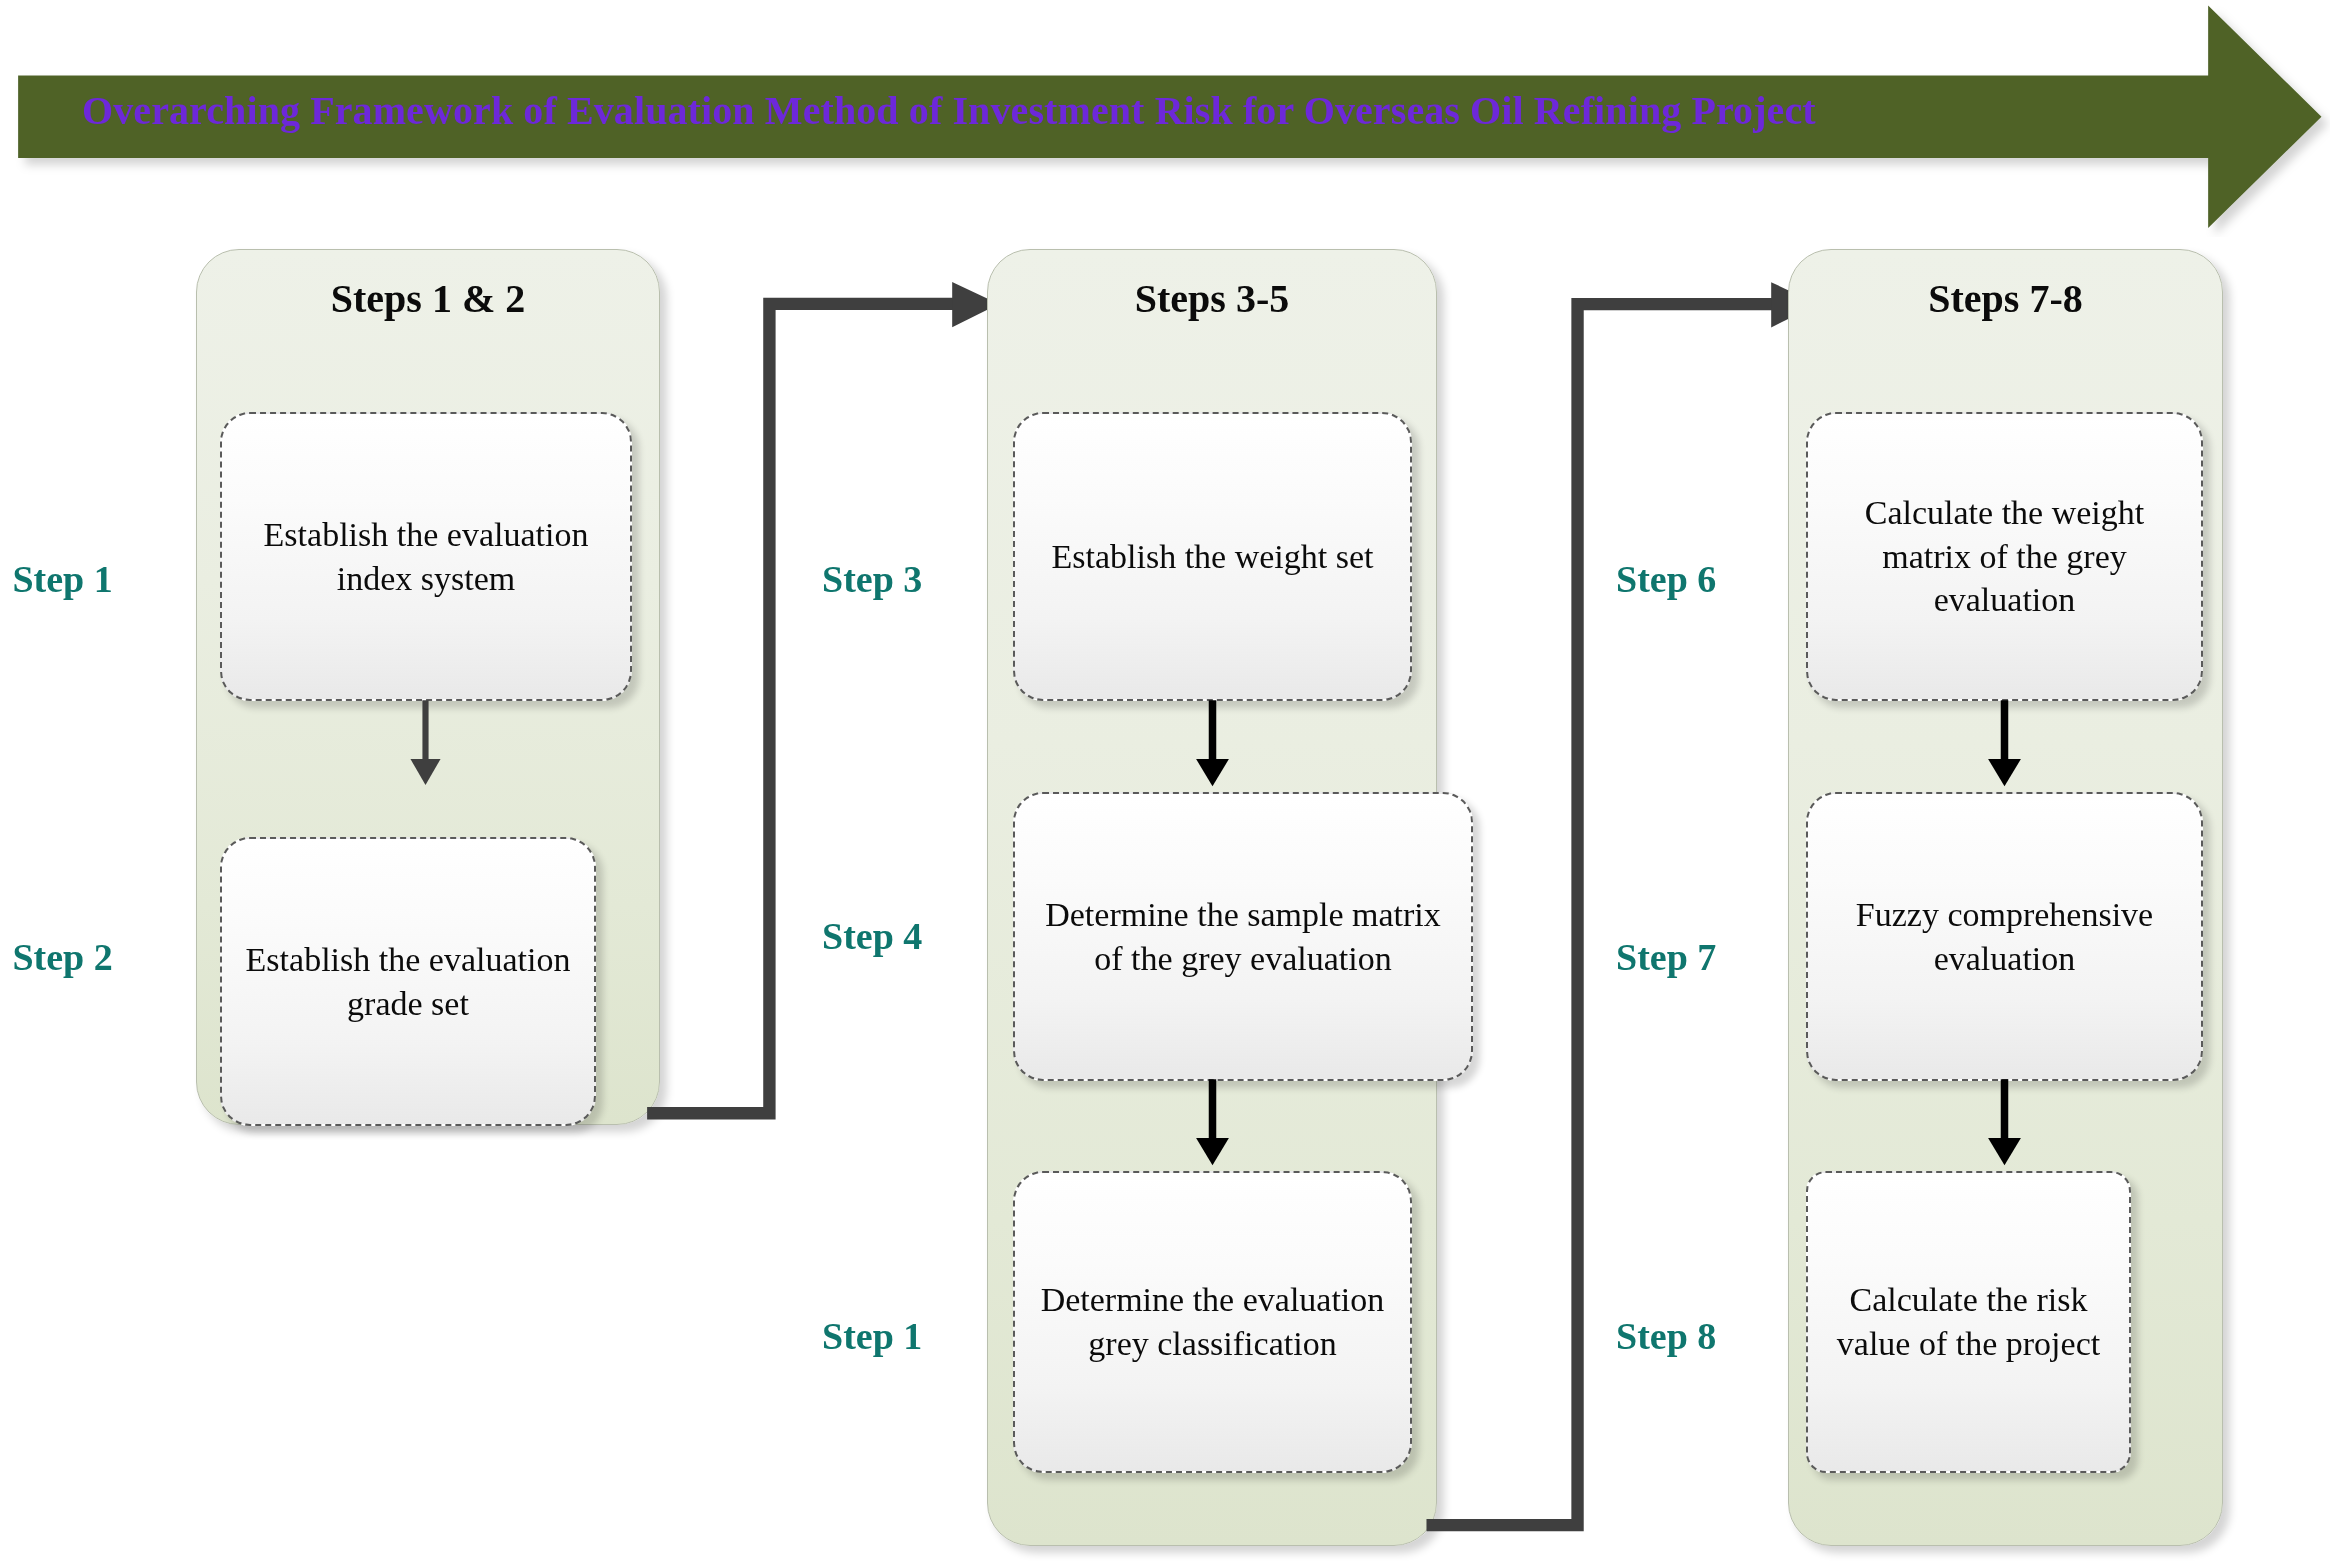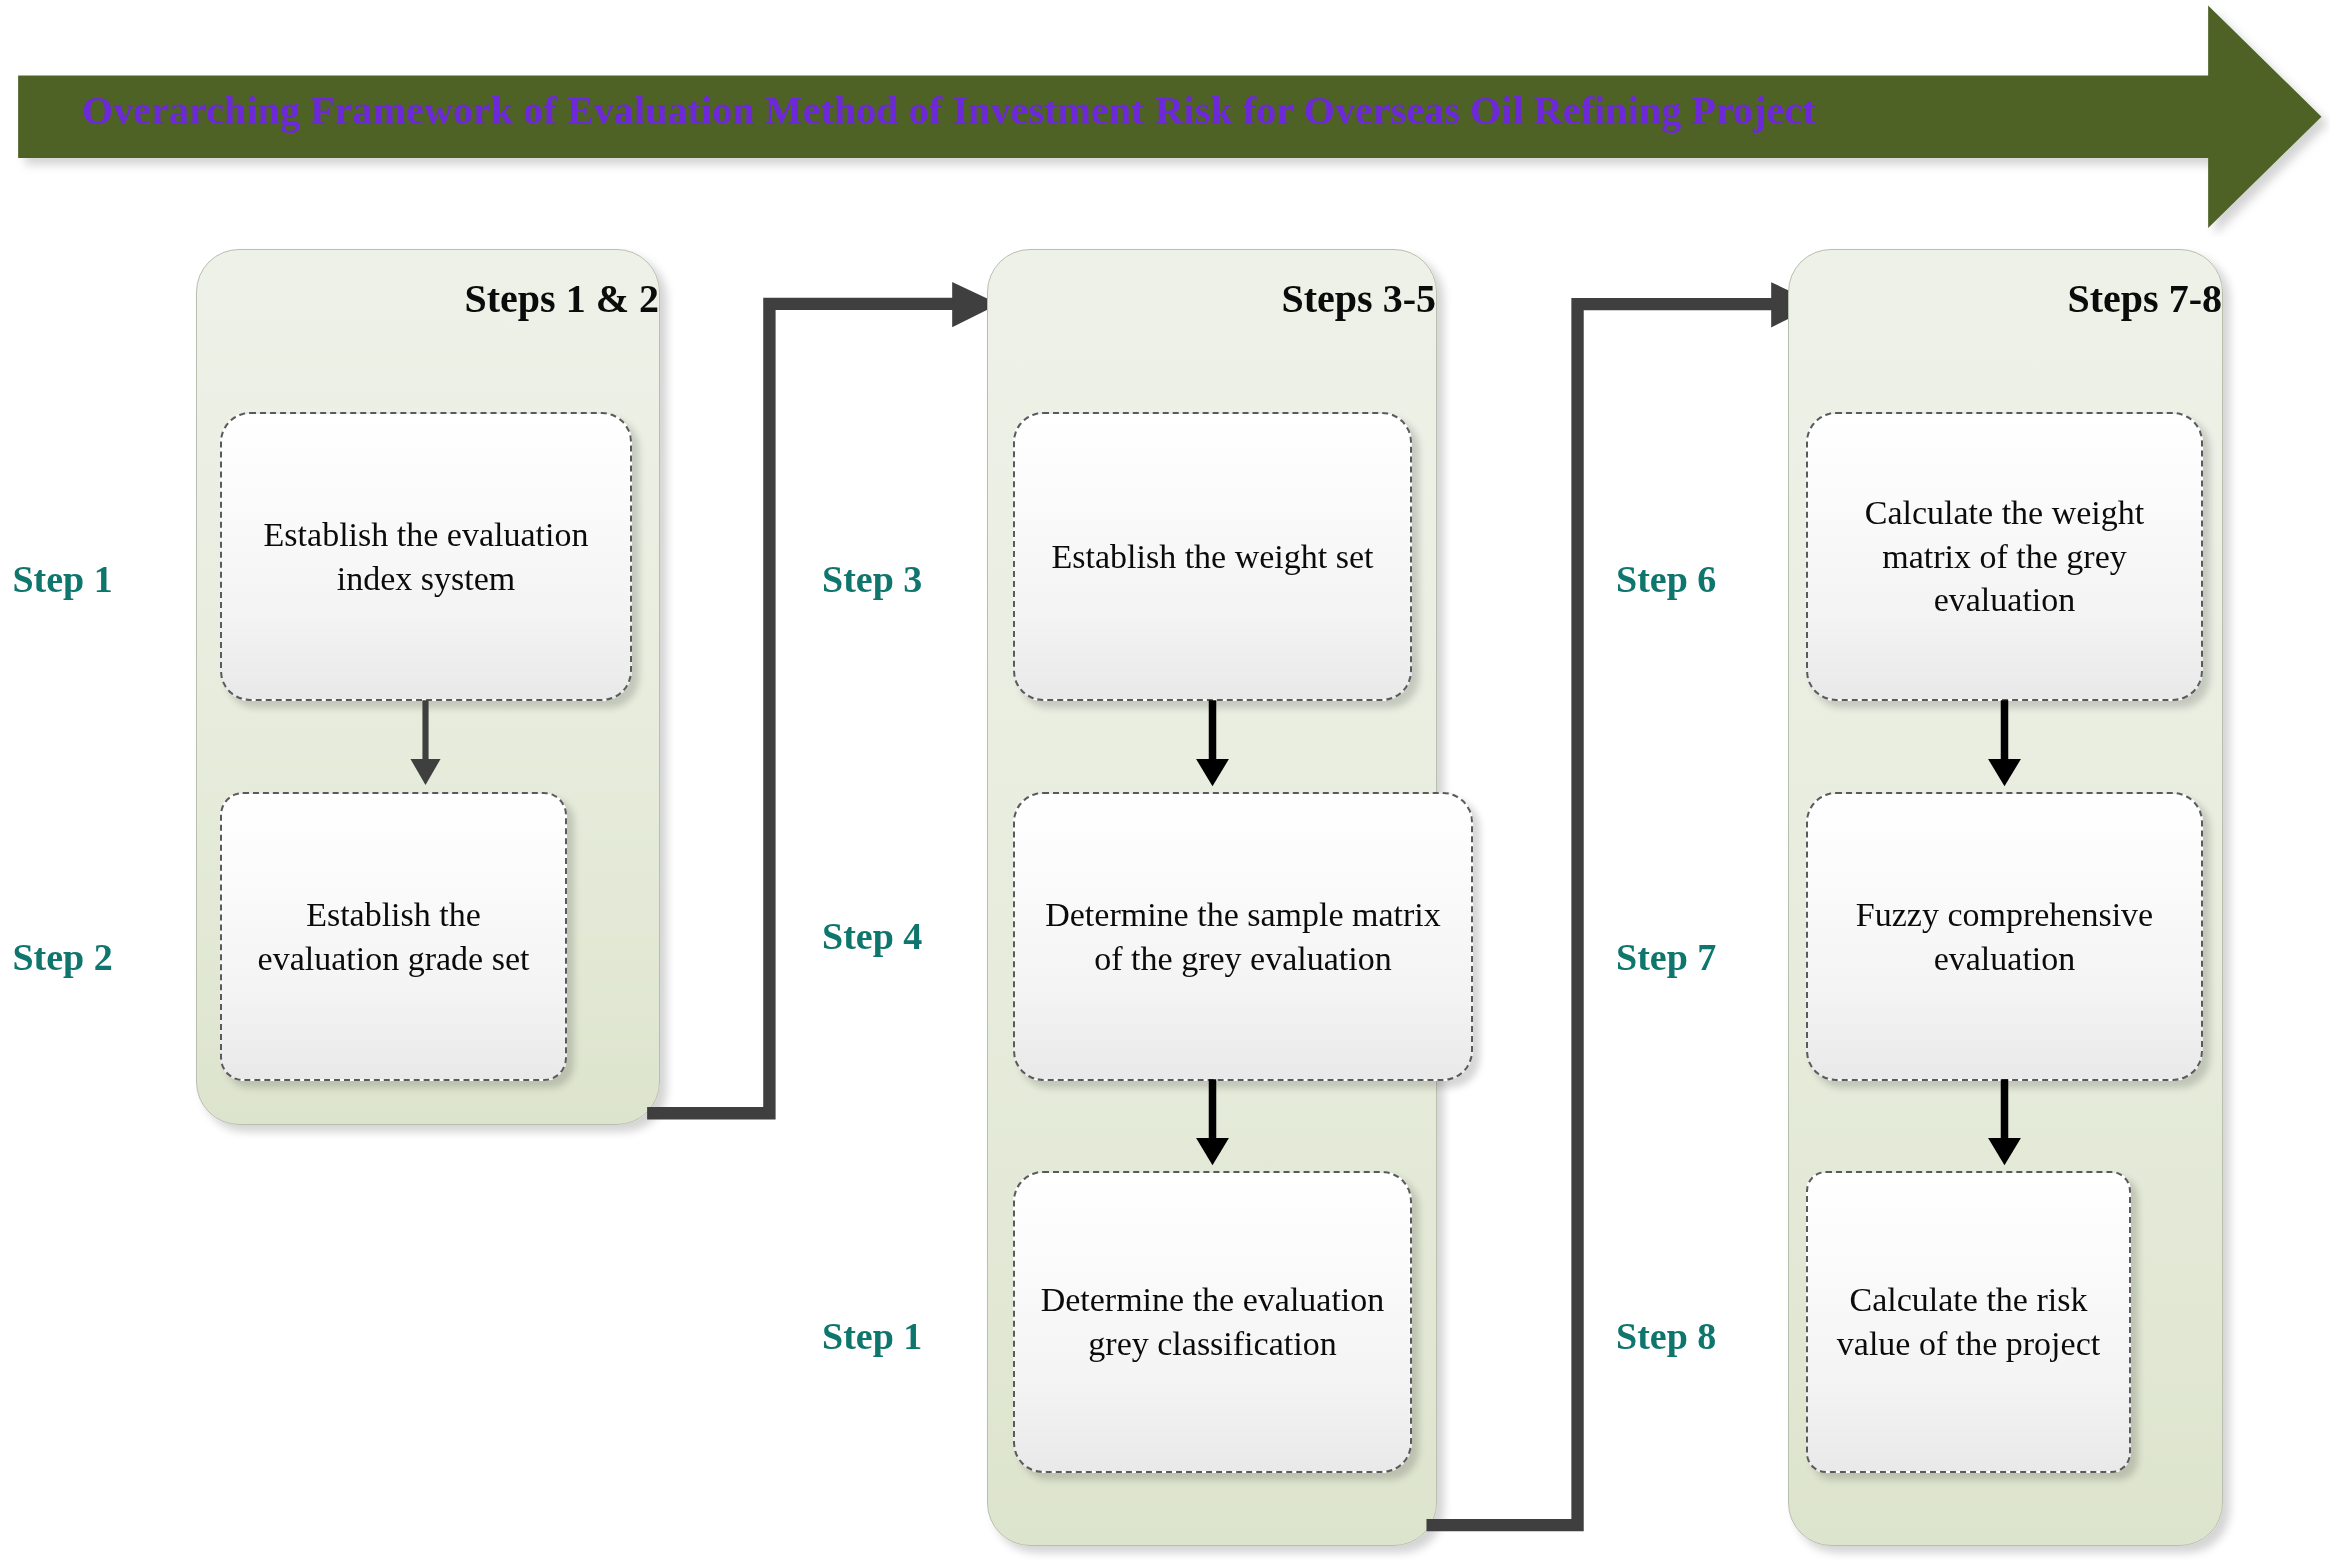--- a/index.html
+++ b/index.html
@@ -10,21 +10,21 @@
   #banner-wrap{position:absolute;left:0;top:0;width:2330px;height:237px;}
   #banner-svg{position:absolute;left:0;top:0;}
   #banner-title{position:absolute;left:82px;top:87px;width:2034px;
       font-family:"Liberation Serif",serif;font-weight:bold;font-size:40px;
       color:#6d28d9;letter-spacing:0.1px;white-space:nowrap;}
 
   
   .panel{position:absolute;border:1.4px solid #b9bfae;border-radius:43px;
       background:linear-gradient(180deg,#eef1e8 0%,#eaeee1 38%,#e3e9d6 75%,#dde4cd 100%);
       box-shadow:6.9px 6.9px 8.2px rgba(0,0,0,.17);}
-  .panel-title{position:absolute;left:0;right:0;top:25px;text-align:right;
+  .panel-title{position:absolute;left:0;right:0;top:25px;text-align:center;
       font-family:"Liberation Serif",serif;font-weight:bold;font-size:40px;color:#0b0b0b;}
 
   .node{position:absolute;border:2.1px dashed #5a5a5a;border-radius:30px;
       background:linear-gradient(180deg,#ffffff 0%,#fbfbfb 30%,#f3f3f3 72%,#e9e9e9 100%);
       box-shadow:6.2px 6.2px 7.6px rgba(0,0,0,.16);
       display:flex;align-items:center;justify-content:center;text-align:center;
       font-family:"Liberation Serif",serif;font-size:34px;color:#0b0b0b;line-height:1.28;
       padding:0 15px;box-sizing:border-box;}
 
   .steplbl{position:absolute;font-family:"Liberation Serif",serif;font-weight:bold;
@@ -54,21 +54,21 @@
 
 <div class="node" style="left:220px;top:412px;width:412px;height:289px;">
   <span>Establish the evaluation index system</span>
 </div>
 
 <svg class="vsvg" style="left:405px;top:700px;" width="41" height="88" viewBox="0 0 60 128">
   <line x1="30" y1="0" x2="30" y2="88" stroke="#3f3f3f" stroke-width="9"></line>
   <polygon points="8,86 52,86 30,124" fill="#3f3f3f"></polygon>
 </svg>
 
-<div class="node" style="left:220px;top:792px;width:347px;height:289px;border-radius:23px;">
+<div class="node" style="left:220px;top:837px;width:376px;height:289px;">
   <span>Establish the evaluation grade set</span>
 </div>
 
 <div class="steplbl" style="left:12.4px;top:557px;">Step 1</div>
 <div class="steplbl" style="left:12.4px;top:935px;">Step 2</div>
 
 <svg class="connsvg" style="left:632px;top:275px;" width="371" height="852" viewBox="0 0 540 1240">
   <g filter="">
     <polyline points="22,1220 200,1220 200,42 480,42" fill="none" stroke="#3f3f3f" stroke-width="18" stroke-linejoin="miter"></polyline>
     <polygon points="466,10 534,42 466,76" fill="#3f3f3f"></polygon>

